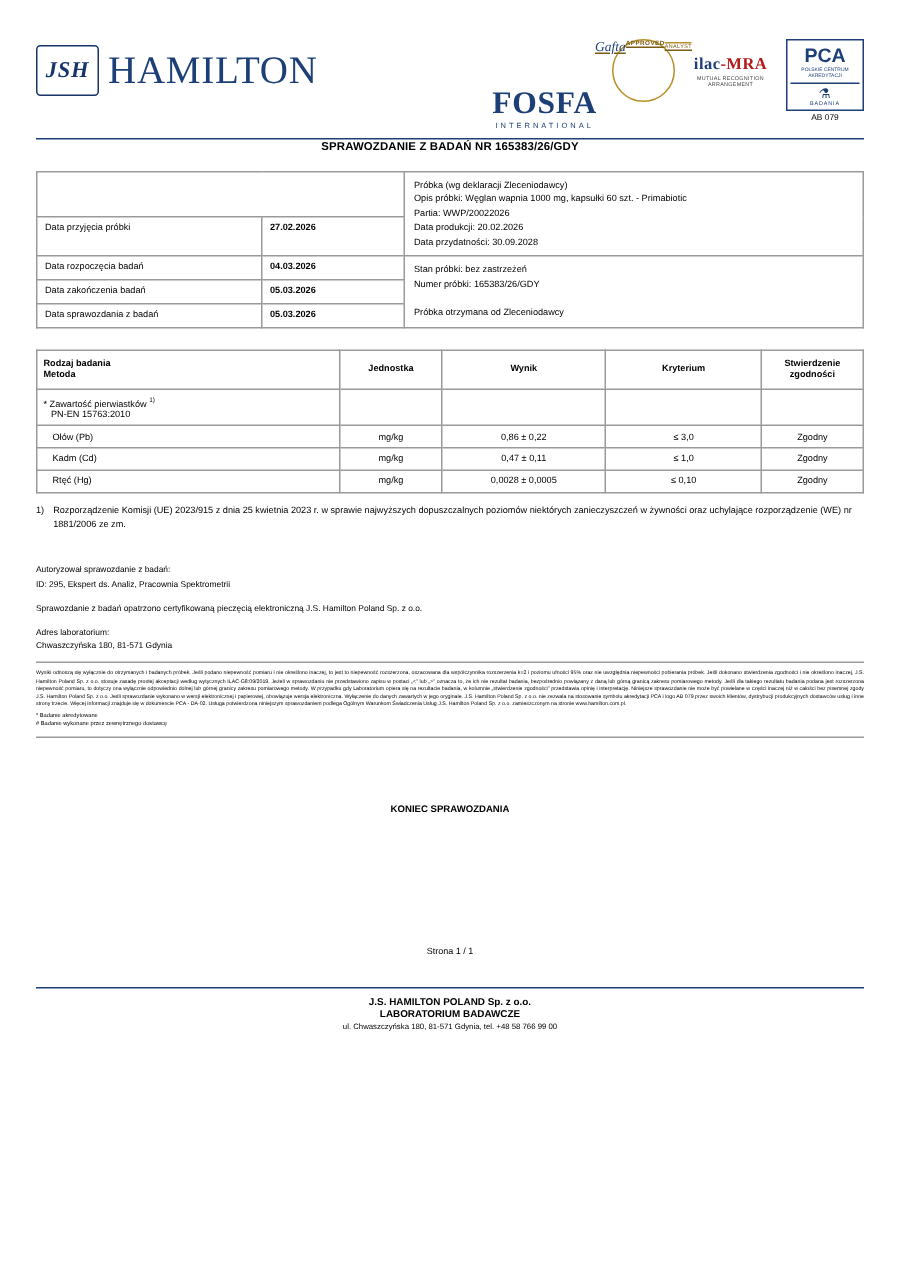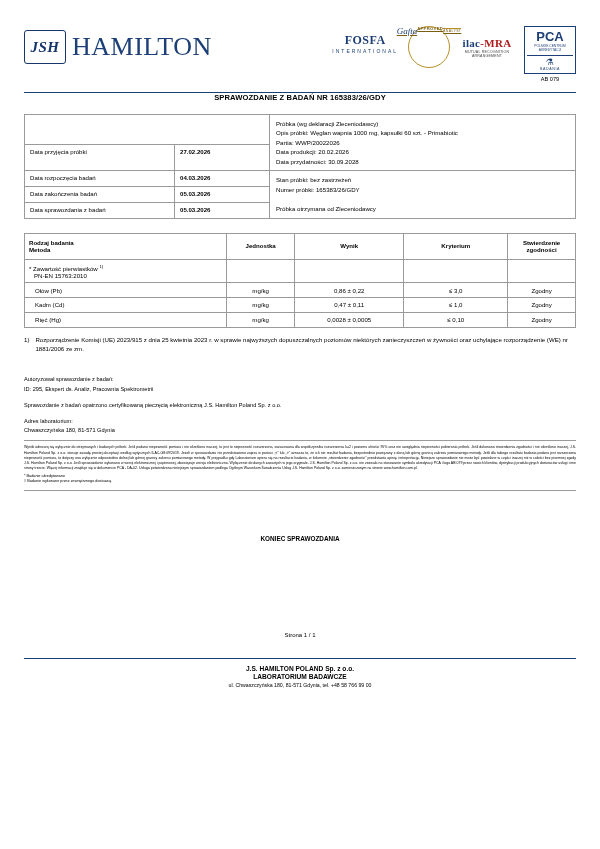--- a/index.html
+++ b/index.html
@@ -56,23 +56,24 @@
     align-items: flex-start;
     gap: 10px;
     padding-top: 4px;
   }
   .logo-box { text-align: center; }
 
   .fosfa {
     color: #1d3f77;
     font-family: "Liberation Serif", serif;
     font-weight: bold;
-    font-size: 12px;
+    font-size: 21px;
     line-height: 1;
     letter-spacing: 0.5px;
+    margin-top: 24px;
   }
   .fosfa-sub {
     font-size: 5px;
     letter-spacing: 2px;
     color: #1d3f77;
     font-family: "Liberation Sans", sans-serif;
     margin-top: 2px;
   }
   .fosfa-wrap { padding-top: 8px; }
 

